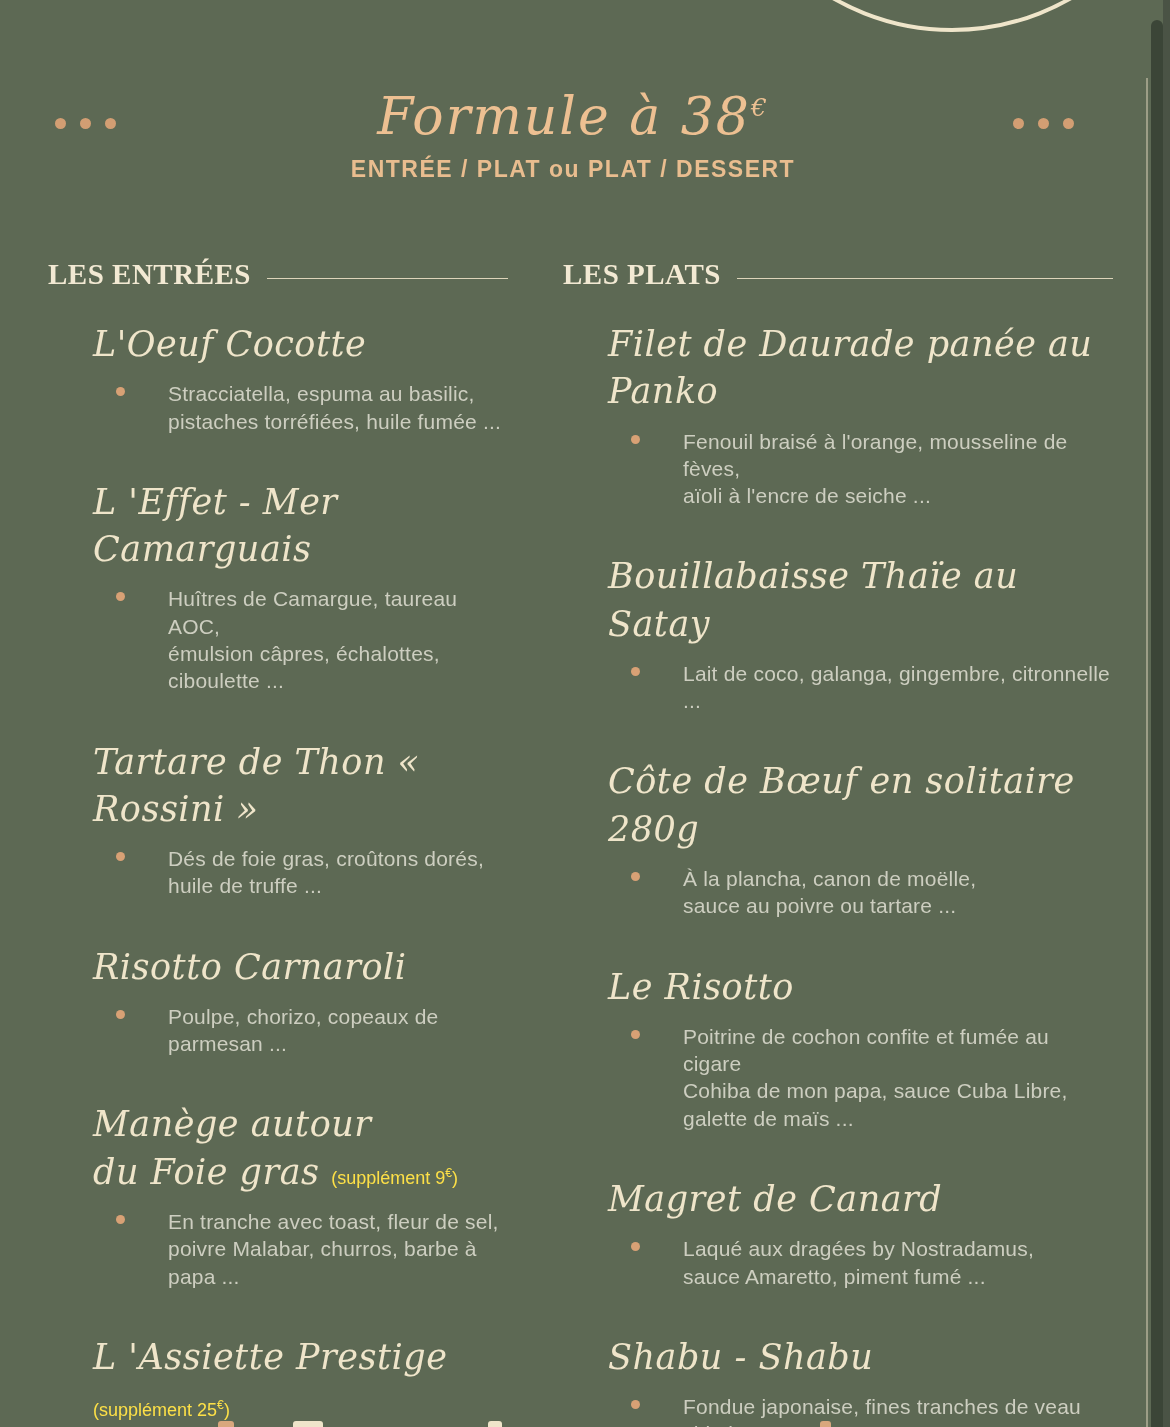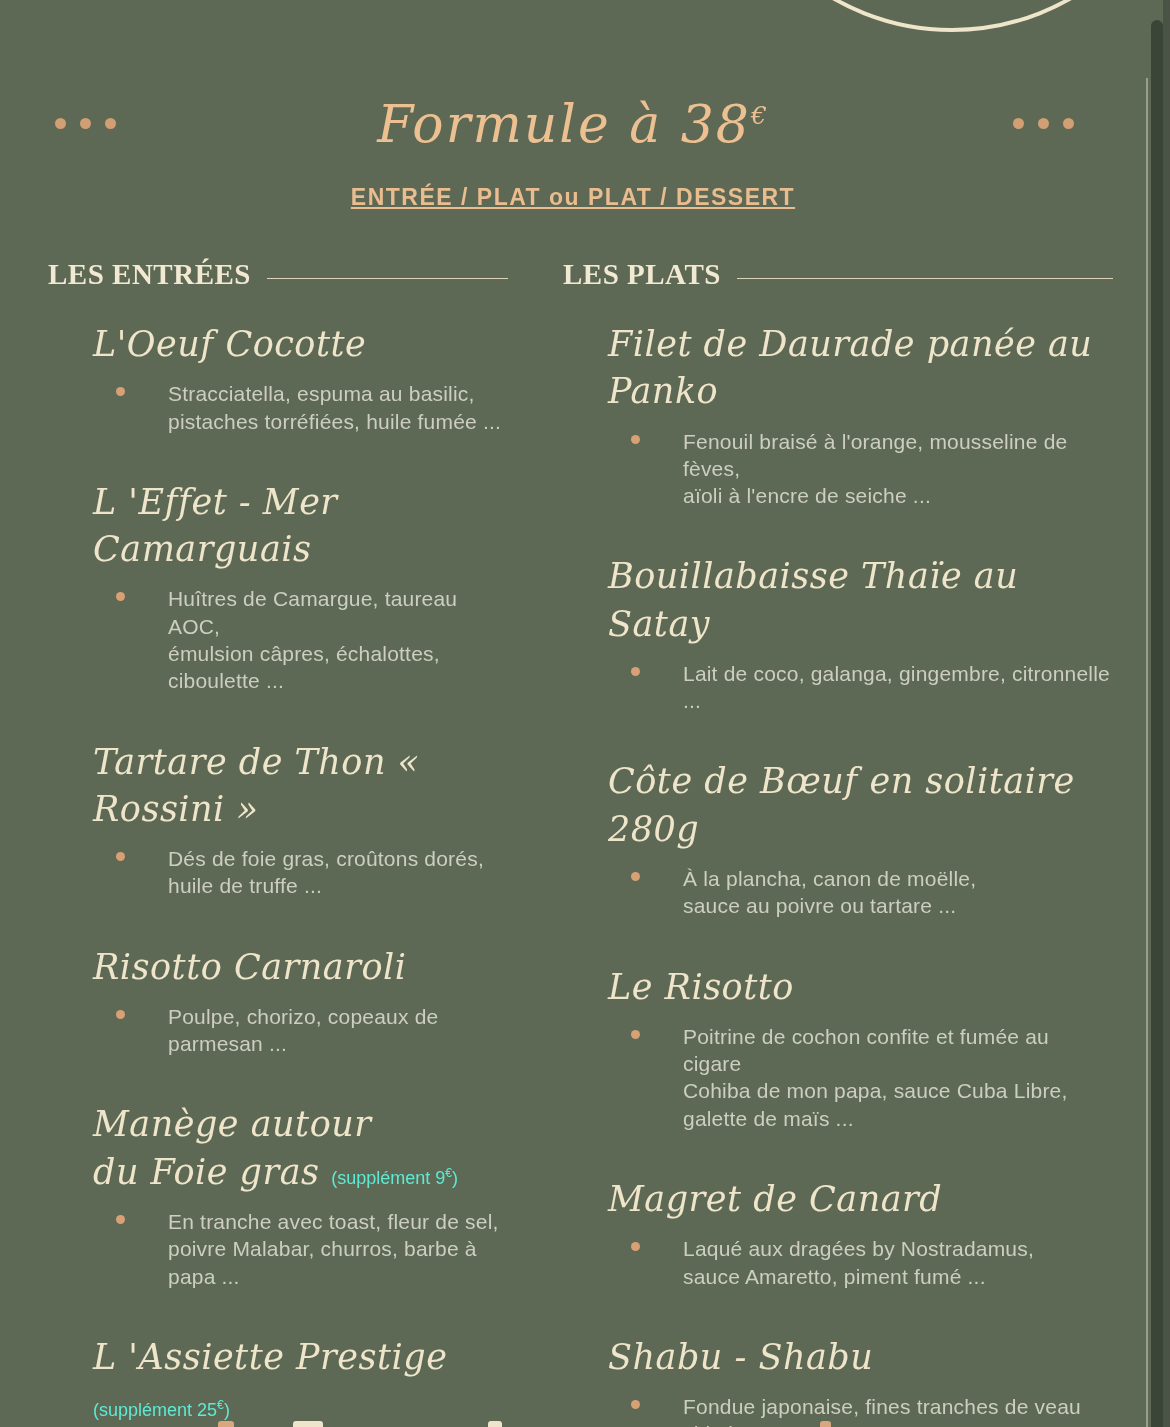--- a/index.html
+++ b/index.html
@@ -30,32 +30,31 @@
   .scrollbar-track{
     position:absolute; left:1163px; top:0; bottom:0; width:7px;
     background:#4a5345;
   }
   .scrollbar-thumb{
     position:absolute; left:1151px; top:20px; bottom:0; width:12px;
     background:var(--scrollbar-color);
     border-radius:7px 7px 0 0;
   }
   
-  .header{position:absolute; top:8px; left:0; width:1146px; text-align:center;}
+  .header{position:absolute; top:0; left:0; width:1146px; text-align:center;}
   .formule-title{
     margin-top:86px;
     font-family:"DejaVu Serif", serif; font-style:italic;
     font-size:52px; color:var(--title-color); letter-spacing:2px;
   }
   .formule-title sup{font-size:0.48em; vertical-align:super;}
   .formule-subtitle{
-    margin-top:30px;
+    margin-top:10px;
     font-size:23px; font-weight:700; letter-spacing:1.5px;
     color:var(--subtitle-color);
-    text-decoration:underline;
   }
   .dots{position:absolute; top:118px; display:flex; gap:14px;}
   .dots-left{left:55px;}
   .dots-right{left:1013px;}
   .dot-orn{width:11px; height:11px; border-radius:50%; background:var(--bullet-color); opacity:.95;}
   
   .menu{
     position:absolute; top:258px; left:48px; width:1065px;
     display:flex; gap:55px;
   }
@@ -69,21 +68,21 @@
   .heading-line{flex:1; height:1.5px; background:var(--line-color); margin-left:16px; margin-top:8px;}
   .item{margin-bottom:44px;}
   .item-title{
     padding-left:45px; margin-bottom:12px;
     font-family:"DejaVu Serif", serif; font-style:italic;
     font-size:35px; line-height:1.35; color:var(--script-color);
     letter-spacing:.5px;
   }
   .supp{
     font-family:"Liberation Sans", sans-serif; font-style:normal;
-    font-size:18px; letter-spacing:0; color:#5eead4; white-space:nowrap;
+    font-size:18px; letter-spacing:0; color:#fde047; white-space:nowrap;
   }
   .supp sup{font-size:.68em;}
   .item-desc{padding-left:68px; display:flex;gap:32px;}
   .dot{
     flex:0 0 auto; width:9px; height:9px; border-radius:50%;
     background:var(--bullet-color); margin:7px 11px 0 0;
   }
   .desc-text{font-size:21px; line-height:1.3; color:var(--desc-color); letter-spacing:.2px;}
   
   .cutoff{position:absolute; bottom:0; left:0; width:100%; height:7px;}

